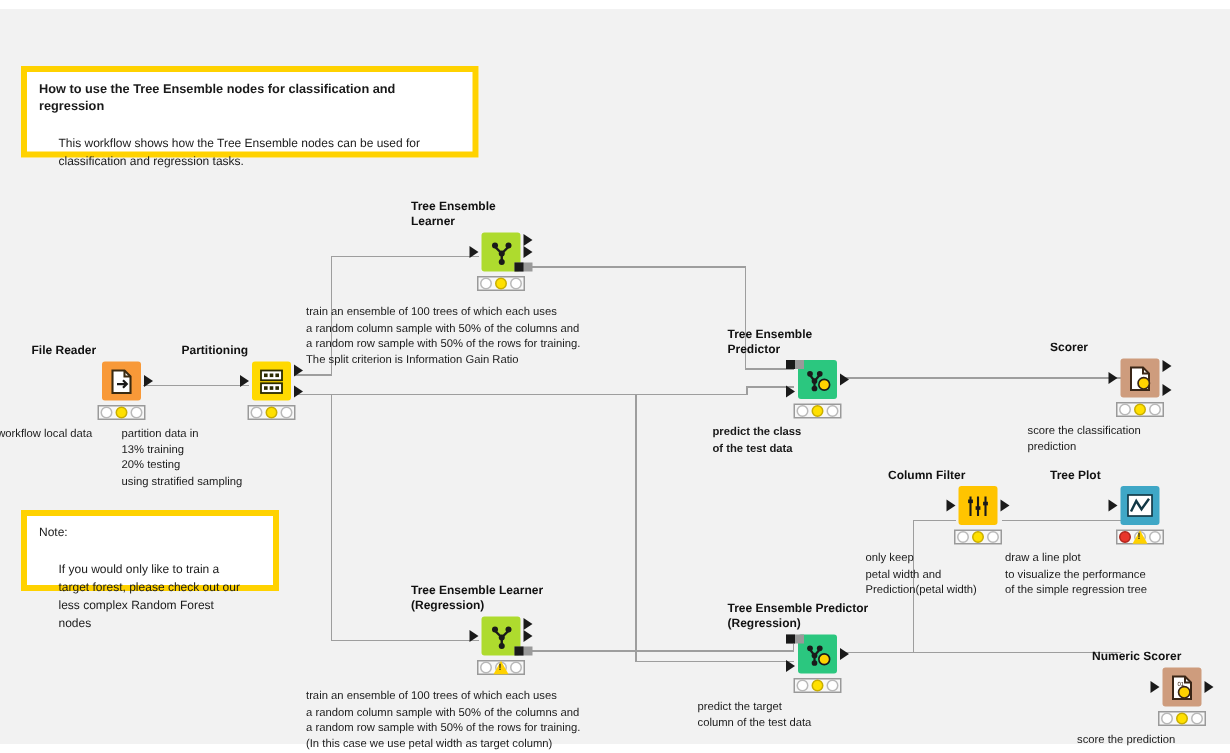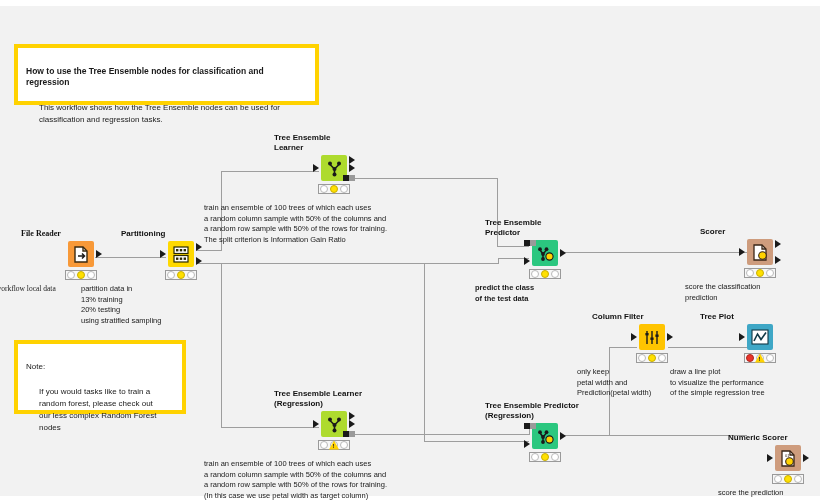--- a/index.html
+++ b/index.html
@@ -16,21 +16,21 @@
     border-bottom:6px solid #ffffff;
     box-sizing:border-box;
   }
   #edges{position:absolute;left:0;top:0;width:820px;height:502px;pointer-events:none;}
 
   
   .annot{
     position:absolute;background:#ffffff;
     border:4px solid #FFD200;
     box-sizing:border-box;
-    padding:18px 8px;
+    padding:6px 8px;
   }
   .annot .a-title{
     font-size:8.5px;font-weight:bold;color:#1a1a1a;line-height:1.35;
     margin:0 0 9px 0;
   }
   .annot .a-body{
     font-size:8px;color:#1a1a1a;line-height:1.45;margin:13px;
   }
   .annot.note .a-title{margin:0 0 1px 0;font-weight:normal;font-size:8px;}
   .annot.note .a-body{font-size:8px;line-height:1.5;}
@@ -121,28 +121,28 @@
       <path d="M 668 341 L 747 341"></path>
     </g>
   </svg>
 
   <div class="annot" style="left:14px;top:38px;width:305px;height:61px;">
     <p class="a-title">How to use the Tree Ensemble nodes for classification and regression</p>
     <p class="a-body">This workflow shows how the Tree Ensemble nodes can be used for
 classification and regression tasks.</p>
   </div>
 
-  <div class="annot note" style="left:14px;top:334px;width:172px;height:74px;">
+  <div class="annot note" style="left:14px;top:334px;width:172px;height:54px;">
     <p class="a-title">Note:</p>
-    <p class="a-body">If you would tasks like to train a random
+    <p class="a-body">If you would only like to train a target
 forest, please check out our less complex
 Random Forest nodes</p>
   </div>
 
-  <div class="node" style="left:81px;top:223px;font-family:Liberation Serif, serif;">
+  <div class="node" style="left:81px;top:223px;">
     <div class="n-title">File Reader</div>
     <div class="n-body">
       <div class="n-box" style="background:#F89938;">
         <svg width="15" height="17" viewBox="0 0 15 17">
           <path d="M1 1 h8 l4 4 v11 h-12 z" fill="#ffffff" stroke="#3a2a10" stroke-width="1.4"></path>
           <path d="M9 1 v4 h4" fill="none" stroke="#3a2a10" stroke-width="1.4"></path>
           <path d="M4 10 h6 M8 7.5 l2.5 2.5 -2.5 2.5" fill="none" stroke="#1a1a1a" stroke-width="1.5"></path>
         </svg>
         <span class="port tri out"></span>
       </div>
@@ -388,20 +388,22 @@
         <span class="port sq in" style="top:0px;"></span>
         <span class="port tri in" style="bottom:1px;"></span>
         <span class="port tri out"></span>
       </div>
     </div>
     <div class="tl">
       <span class="lamp"></span>
       <span class="lamp yellow"></span>
       <span class="lamp"></span>
     </div>
+    <div class="n-desc" style="width:160px;margin-left:-20px;">predict the target
+column of the test data</div>
   </div>
 
   <div class="node" style="left:788px;top:407px;margin-top:20px;">
     <div class="n-title">Numeric Scorer</div>
     <div class="n-body">
       <div class="n-box" style="background:#CE9C7D;">
         <svg width="16" height="17" viewBox="0 0 16 17">
           <path d="M2 1 h8 l4 4 v11 h-12 z" fill="#ffffff" stroke="#3a2617" stroke-width="1.3"></path>
           <path d="M10 1 v4 h4" fill="none" stroke="#3a2617" stroke-width="1.3"></path>
           <text x="5" y="7" font-size="4" fill="#3a2617" font-family="Liberation Sans, sans-serif">01</text>

